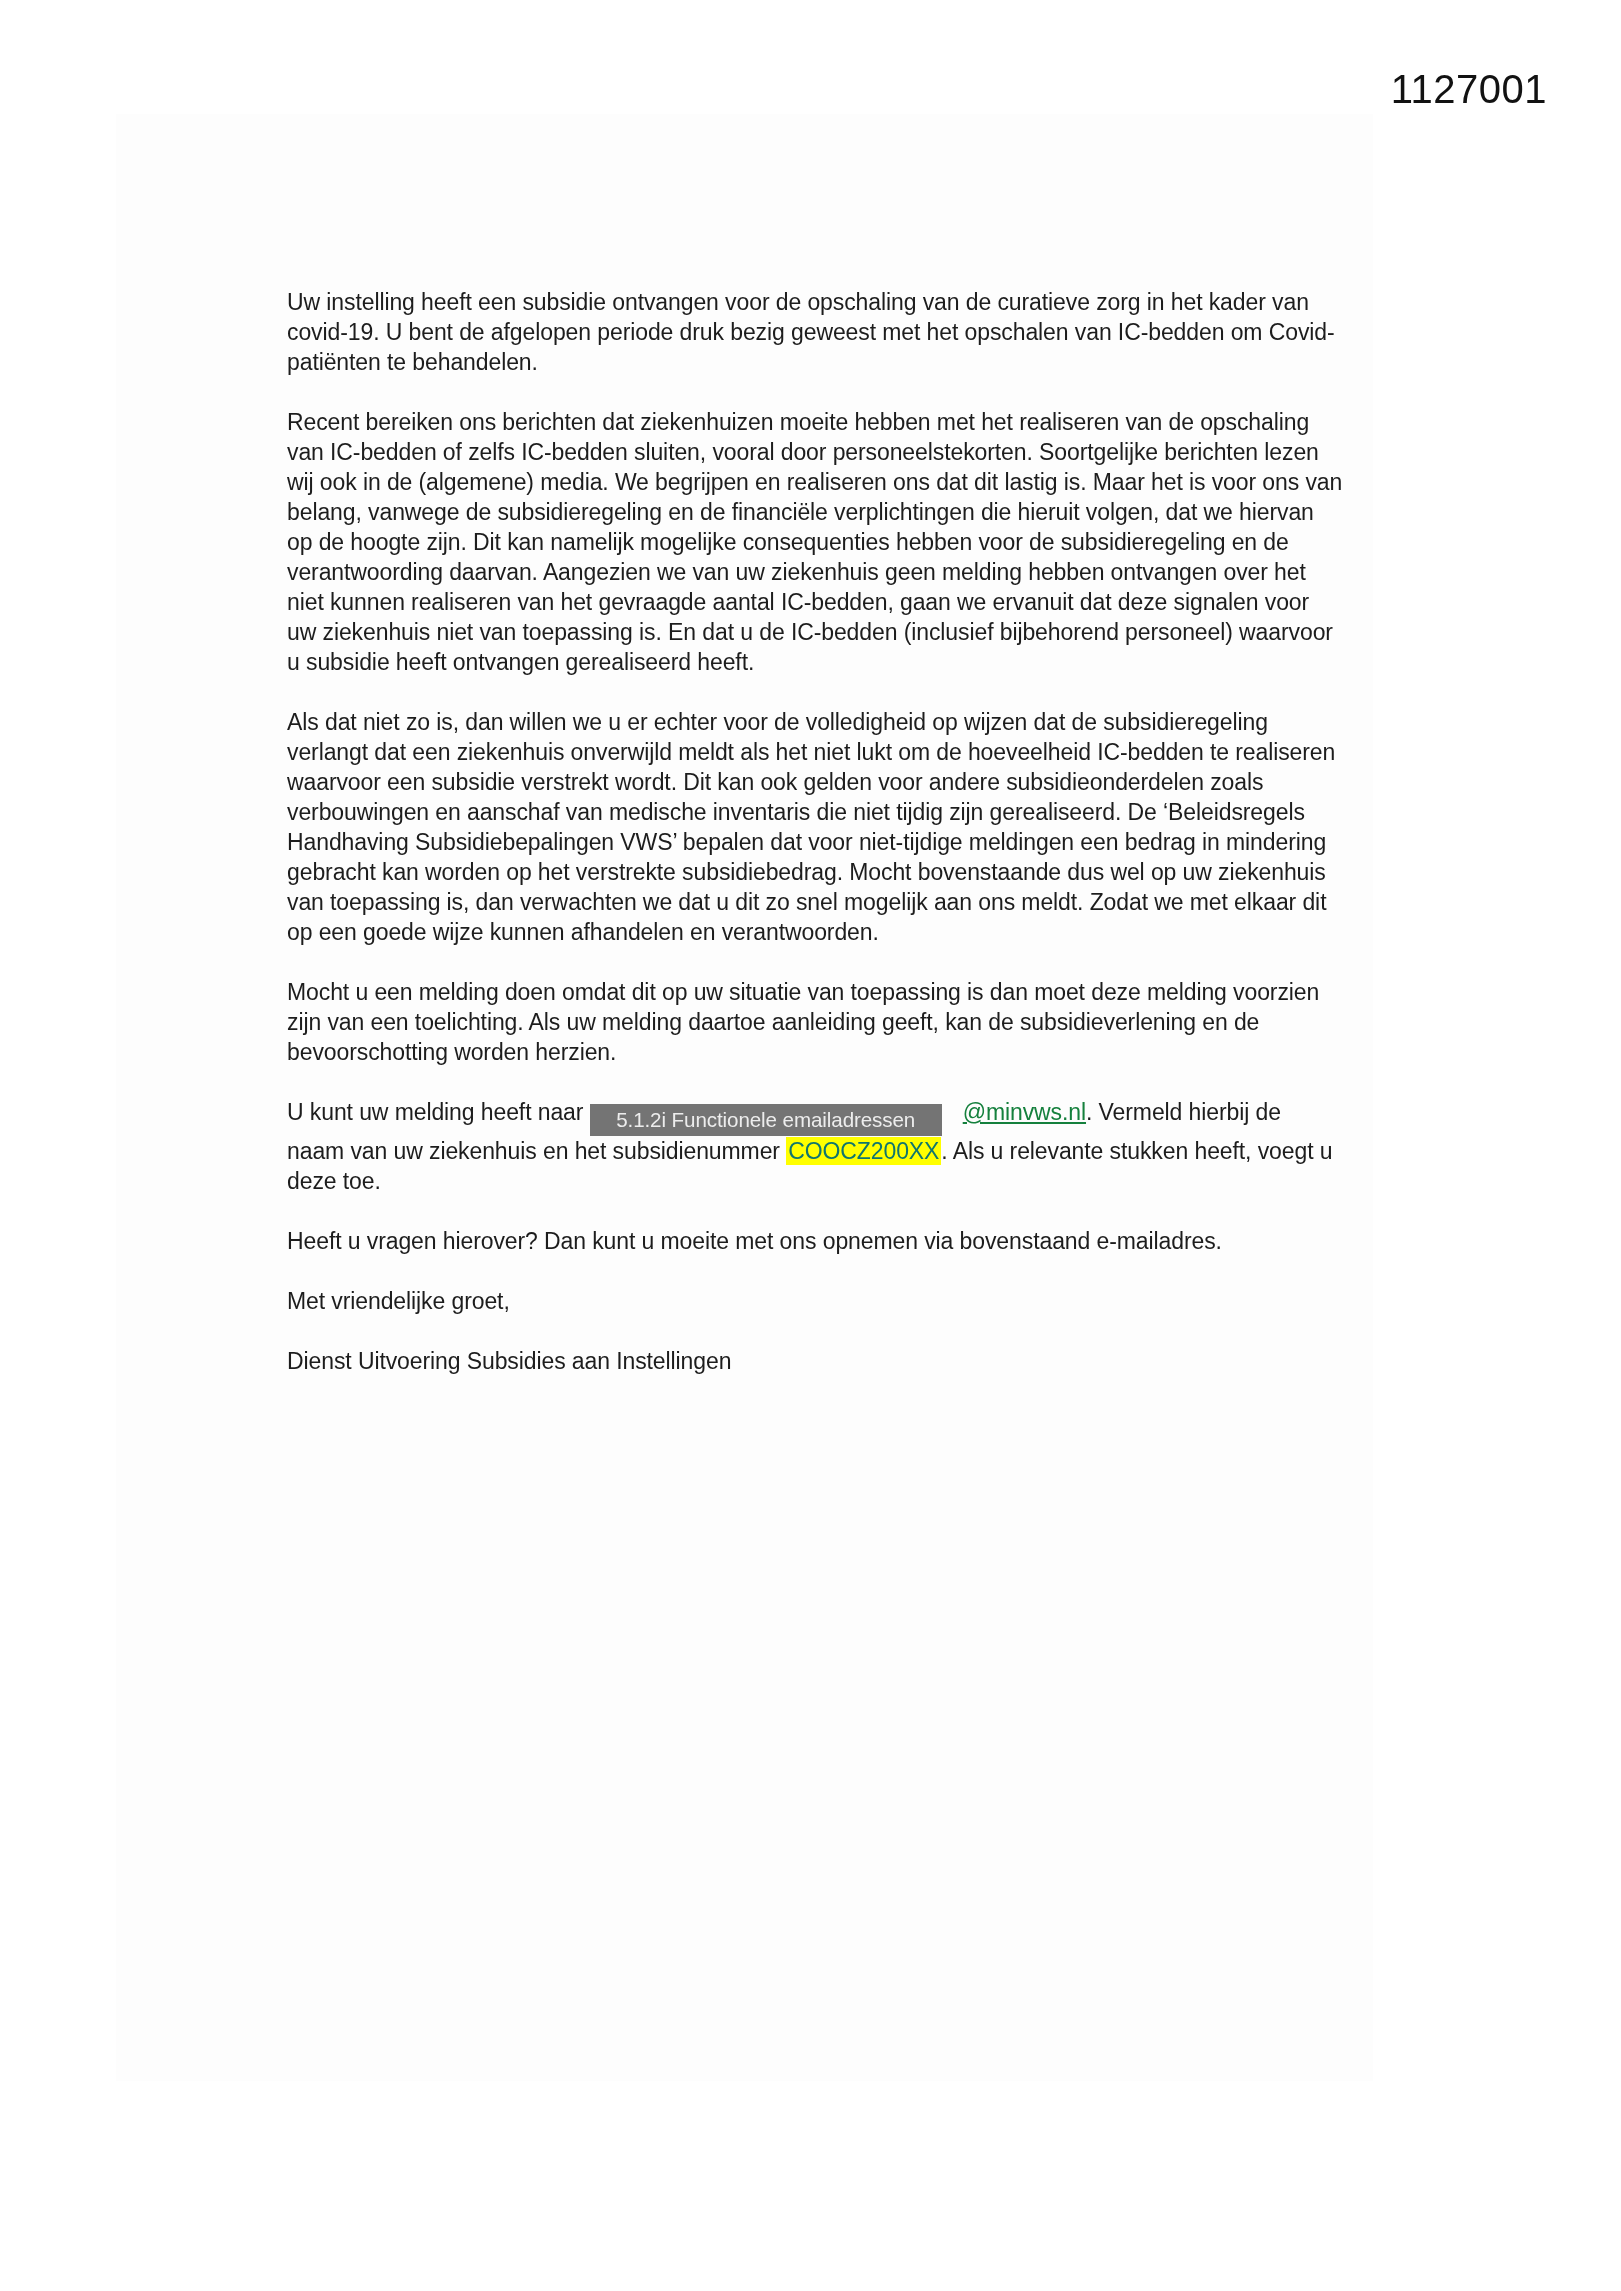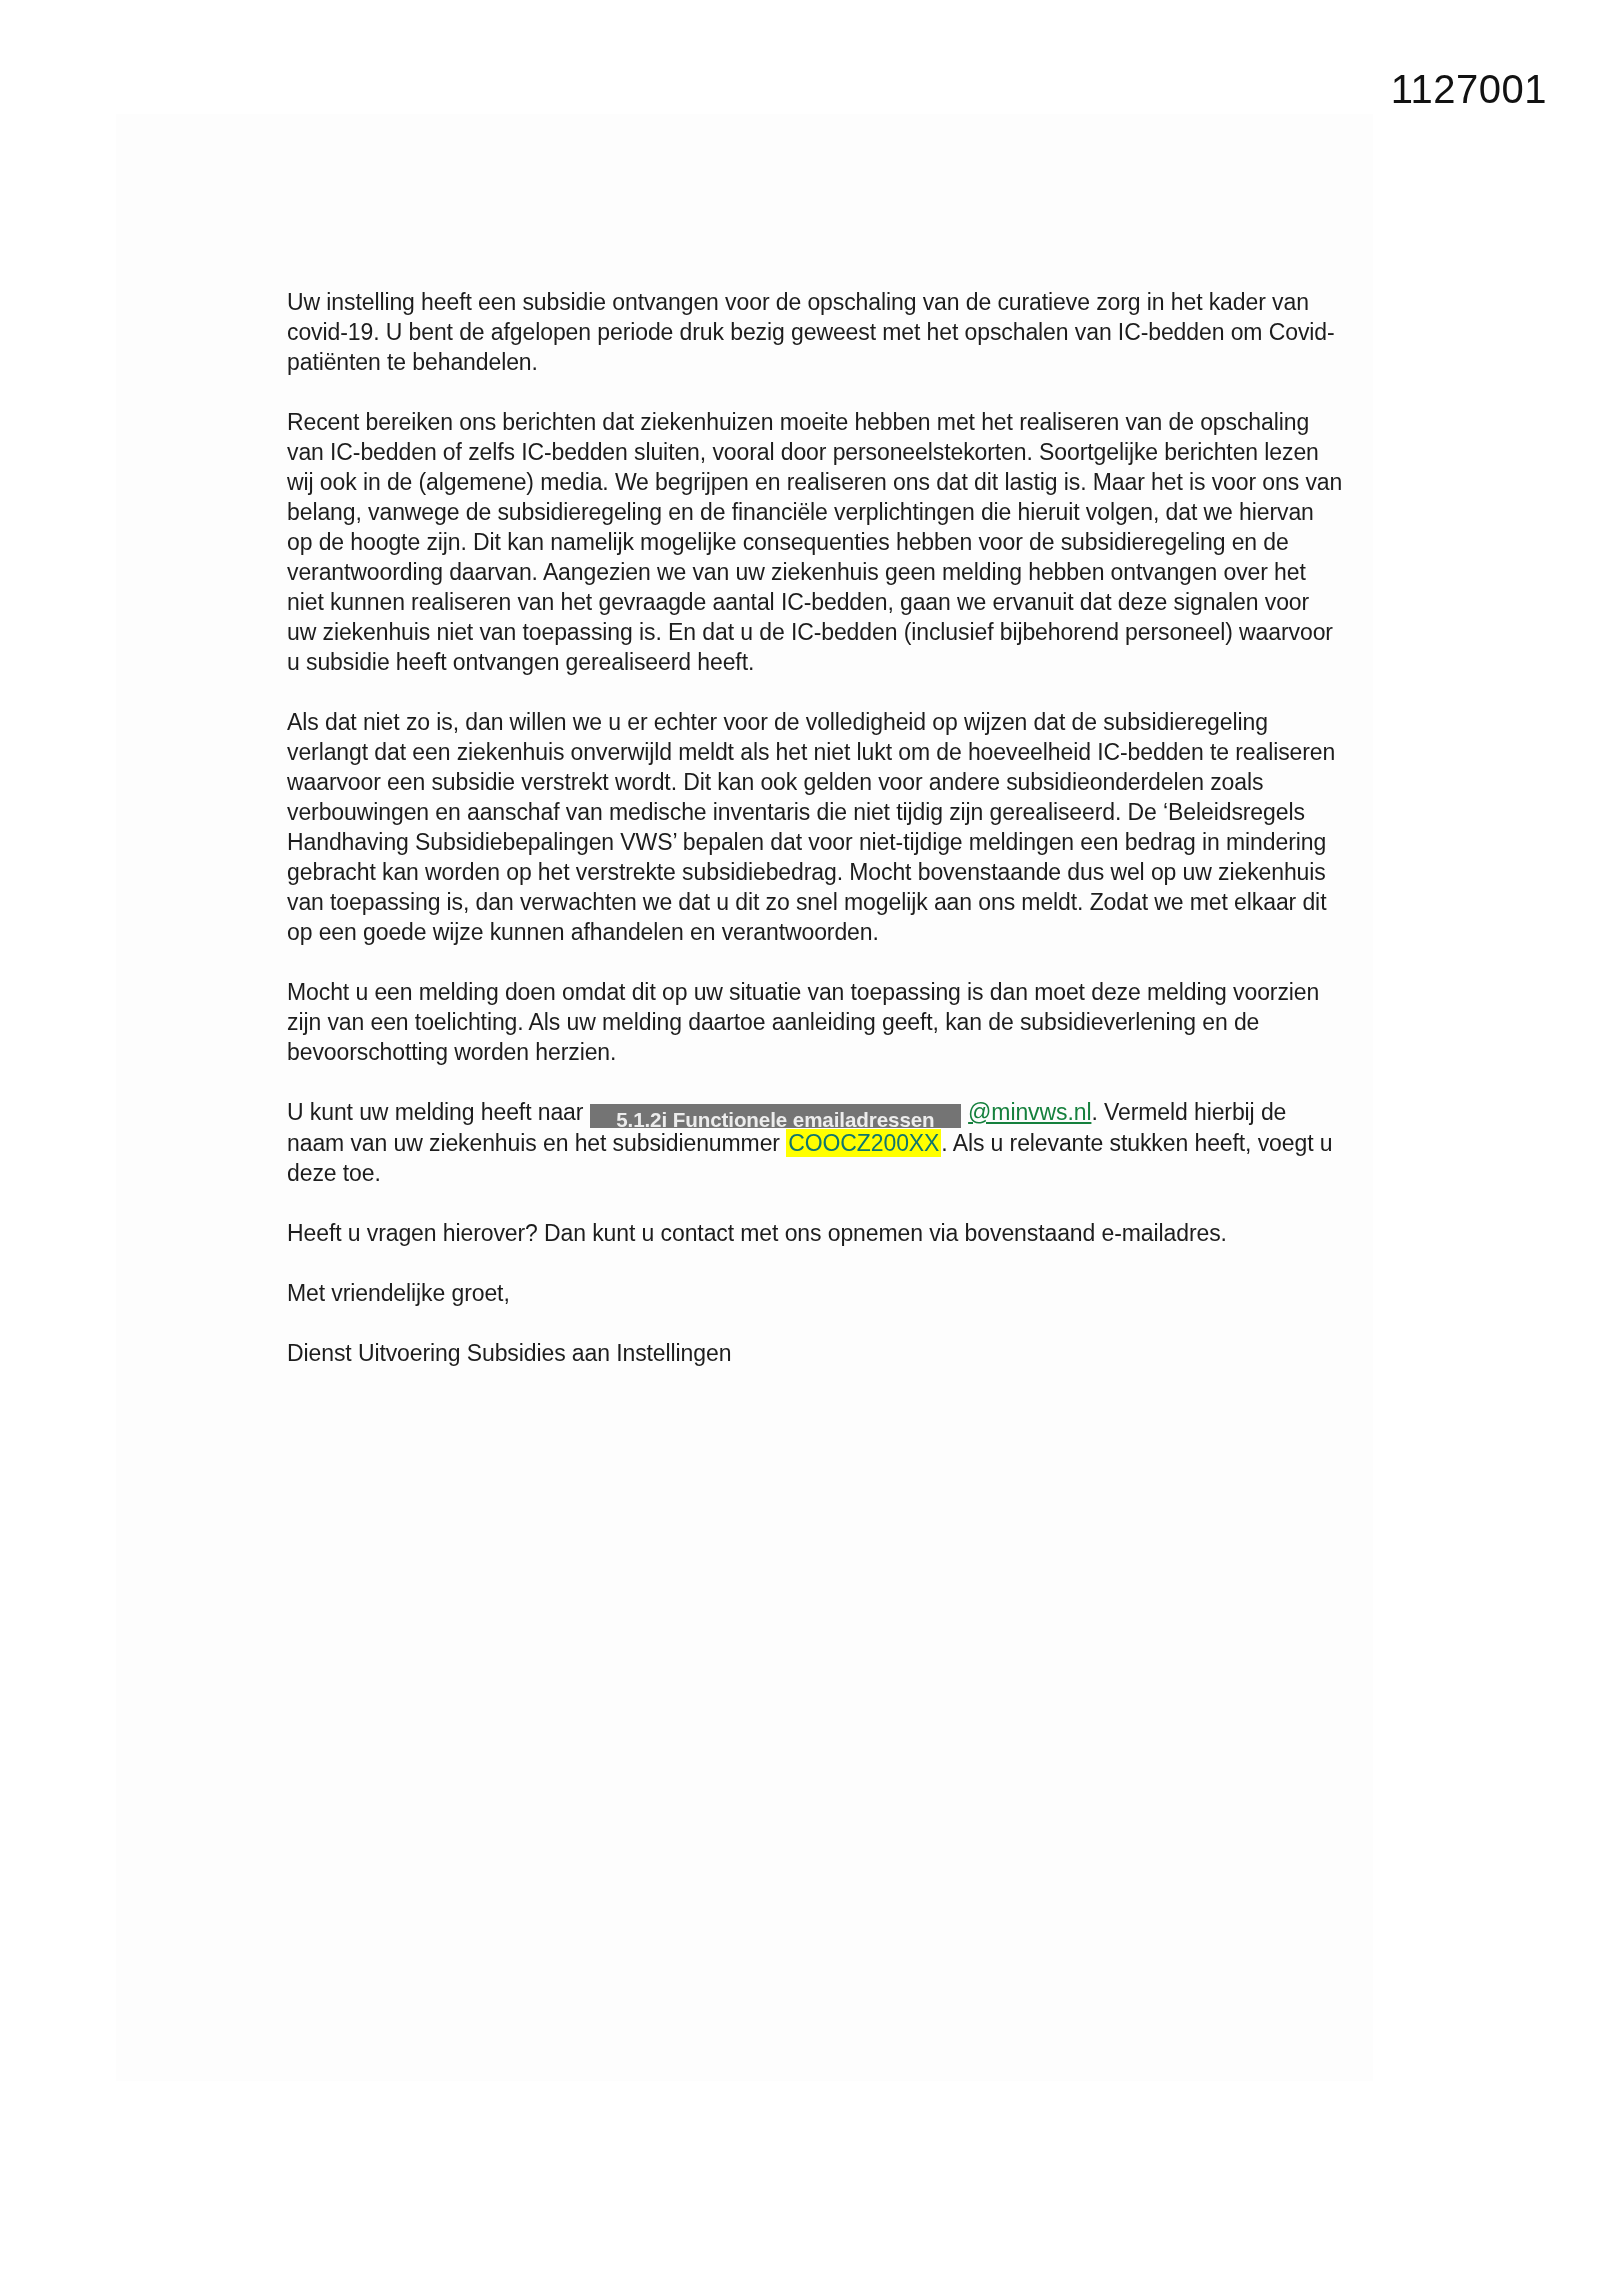--- a/index.html
+++ b/index.html
@@ -47,26 +47,25 @@
   }
   .sig-block {
     margin: 0;
   }
   .redaction {
     display: inline-block;
     background: #747474;
     color: #ededed;
     font-size: 20.6px;
     line-height: 32px;
-    height: 24px;
+    height: 32px;
     padding: 0 26.5px;
-    margin-right: 7px;
+    margin-right: 21px;
     vertical-align: -6.9px;
     white-space: nowrap;
-    font-weight: bold;
   }
   .email-link {
     color: #15803d;
     text-decoration: underline;
     cursor: pointer;
   }
   .subsidy-highlight {
     background: #ffff00;
     color: #0f766e;
     padding: 1px 2px;
@@ -84,21 +83,21 @@
     <p>Uw instelling heeft een subsidie ontvangen voor de opschaling van de curatieve zorg in het kader van covid-19. U bent de afgelopen periode druk bezig geweest met het opschalen van IC-bedden om Covid-patiënten te behandelen.</p>
 
     <p>Recent bereiken ons berichten dat ziekenhuizen moeite hebben met het realiseren van de opschaling van IC-bedden of zelfs IC-bedden sluiten, vooral door personeelstekorten. Soortgelijke berichten lezen wij ook in de (algemene) media. We begrijpen en realiseren ons dat dit lastig is. Maar het is voor ons van belang, vanwege de subsidieregeling en de financiële verplichtingen die hieruit volgen, dat we hiervan op de hoogte zijn. Dit kan namelijk mogelijke consequenties hebben voor de subsidieregeling en de verantwoording daarvan. Aangezien we van uw ziekenhuis geen melding hebben ontvangen over het niet kunnen realiseren van het gevraagde aantal IC-bedden, gaan we ervanuit dat deze signalen voor uw ziekenhuis niet van toepassing is. En dat u de IC-bedden (inclusief bijbehorend personeel) waarvoor u subsidie heeft ontvangen gerealiseerd heeft.</p>
 
     <p>Als dat niet zo is, dan willen we u er echter voor de volledigheid op wijzen dat de subsidieregeling verlangt dat een ziekenhuis onverwijld meldt als het niet lukt om de hoeveelheid IC-bedden te realiseren waarvoor een subsidie verstrekt wordt. Dit kan ook gelden voor andere subsidieonderdelen zoals verbouwingen en aanschaf van medische inventaris die niet tijdig zijn gerealiseerd. De ‘Beleidsregels Handhaving Subsidiebepalingen VWS’ bepalen dat voor niet-tijdige meldingen een bedrag in mindering gebracht kan worden op het verstrekte subsidiebedrag. Mocht bovenstaande dus wel op uw ziekenhuis van toepassing is, dan verwachten we dat u dit zo snel mogelijk aan ons meldt. Zodat we met elkaar dit op een goede wijze kunnen afhandelen en verantwoorden.</p>
 
     <p>Mocht u een melding doen omdat dit op uw situatie van toepassing is dan moet deze melding voorzien zijn van een toelichting.  Als uw melding daartoe aanleiding geeft, kan de subsidieverlening en de bevoorschotting worden herzien.</p>
 
     <p><span>U kunt uw melding heeft naar </span><span class="redaction">5.1.2i Functionele emailadressen</span><a class="email-link">@minvws.nl</a><span>. Vermeld hierbij de naam van uw ziekenhuis en het subsidienummer </span><mark class="subsidy-highlight">COOCZ200XX</mark><span>. Als u relevante stukken heeft, voegt u deze toe.</span></p>
 
-    <p>Heeft u vragen hierover? Dan kunt u contact met ons opnemen via bovenstaand e-mailadres.</p>
+    <p>Heeft u vragen hierover? Dan kunt u moeite met ons opnemen via bovenstaand e-mailadres.</p>
 
     <p>Met vriendelijke groet,</p>
 
     <div class="sig-block">
       <div>Dienst Uitvoering Subsidies aan Instellingen</div>
     </div>
 
   </div>
 </div>
 

